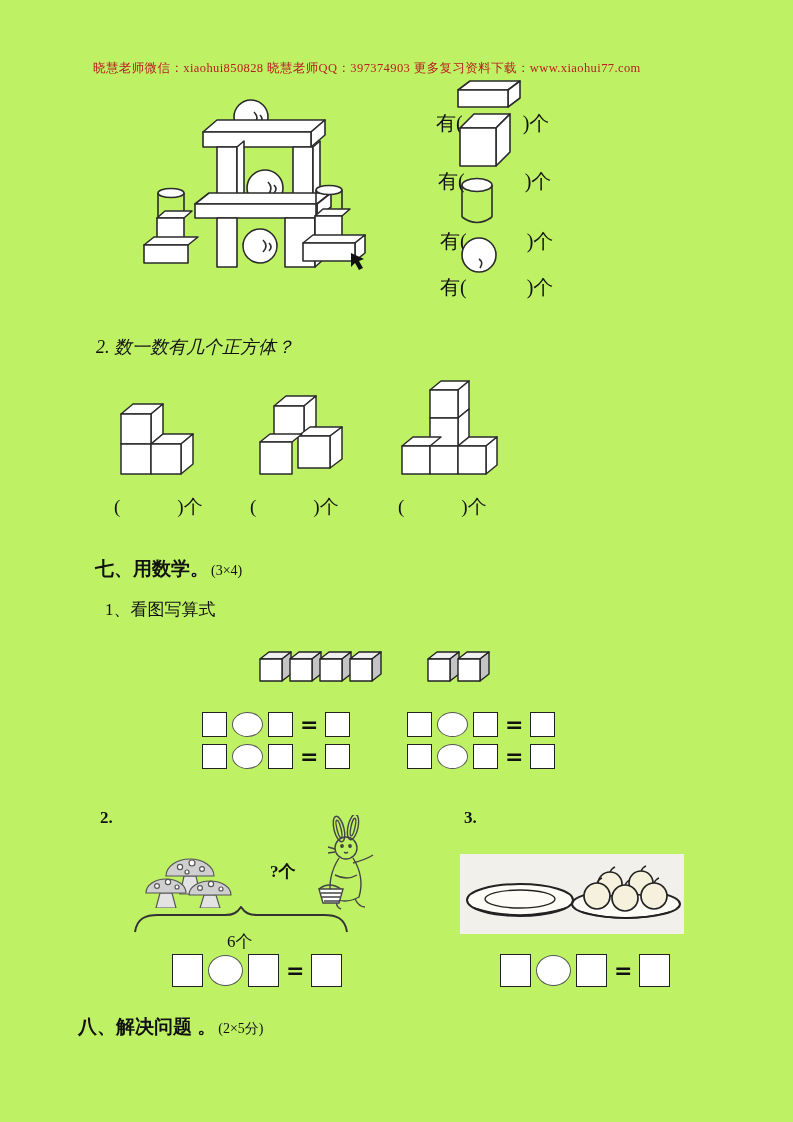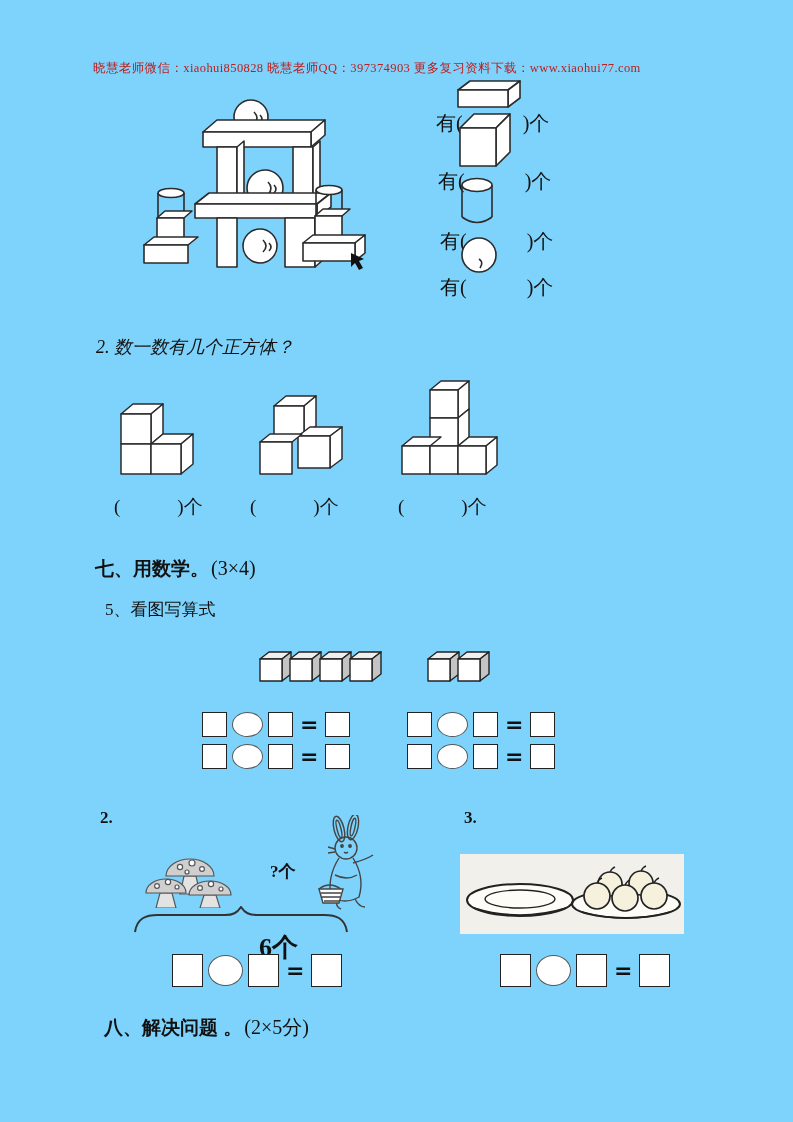--- a/index.html
+++ b/index.html
@@ -1,36 +1,36 @@
 <!DOCTYPE html>
 <html><head>
 <meta charset="utf-8">
 <style>
   html,body{margin:0;padding:0;background:#888;}
   .page{
-    position:relative;width:793px;height:1122px;margin:0 auto;background:#7dd3fc;
+    position:relative;width:793px;height:1122px;margin:0 auto;background:#bef264;
     font-family:"Liberation Serif","DejaVu Serif",serif;color:#111;overflow:hidden;
   }
   .abs{position:absolute;}
   .header-line{
     font-size:12.5px;letter-spacing:0.4px;color:#b92020;white-space:nowrap;
     font-family:"Liberation Serif","DejaVu Serif",serif;
   }
   .shape-row{display:flex;align-items:center;flex-direction:column;}
   .shape-cell{width:66px;display:flex;justify-content:flex-start;align-items:center;}
   .shape-label{font-size:20px;white-space:pre;margin-left:8px;}
   .q-title{font-size:18px;font-style:italic;}
   .blank-label{font-size:19px;white-space:pre;}
   .sec-head{font-size:19px;}
   .sec-head .bold{font-weight:700;font-family:Liberation Sans, sans-serif;}
-  .sec-head .pts{font-weight:400;font-size:20px;margin-left:2px;}
+  .sec-head .pts{font-weight:400;font-size:14px;margin-left:2px;}
   .sub-title{font-size:17px;}
   .item-label{font-size:17px;font-weight:700;}
   .hint-label{font-size:17px;font-weight:700;}
-  .total-label{font-size:26px;font-weight:700;margin-left:32px;}
+  .total-label{font-size:17px;font-weight:400;}
   
   .eq-row{position:absolute;display:flex;align-items:center;gap:5px;}
   .eq-box{display:inline-block;background:#fff;border:1.6px solid #222;}
   .eq-sm .eq-box{width:23px;height:23px;}
   .eq-sm .eq-circle{width:29px;height:23px;}
   .eq-lg .eq-box{width:29px;height:31px;}
   .eq-lg .eq-circle{width:33px;height:29px;}
   .eq-circle{display:inline-block;background:#fff;border:1.6px solid #555;border-radius:50%;}
   .eq-equals{font-size:22px;font-weight:700;line-height:1;margin:0 2px;font-family:"DejaVu Sans",sans-serif;}
   svg{display:block;}
@@ -172,21 +172,21 @@
       <rect x="70" y="66" width="28" height="28"></rect>
   </svg>
 
   <span class="abs blank-label" style="left:114px;top:494px;">(　　　)个</span>
   <span class="abs blank-label" style="left:250px;top:494px;">(　　　)个</span>
   <span class="abs blank-label" style="left:398px;top:494px;">(　　　)个</span>
 
   <div class="abs sec-head" style="left:95px;top:556px;">
     <span class="bold">七、用数学。</span><span class="pts">(3×4)</span>
   </div>
-  <div class="abs sub-title" style="left:105px;top:598px;">5、看图写算式</div>
+  <div class="abs sub-title" style="left:105px;top:598px;">1、看图写算式</div>
 
   <svg class="abs" style="left:258px;top:650px;" width="126" height="36" viewBox="0 0 126 36" stroke="#222" stroke-width="1.4" stroke-linejoin="round">
     <g>
         <polygon points="2,9 11,2 33,2 24,9" fill="#efefef"></polygon>
         <polygon points="24,9 33,2 33,24 24,31" fill="#c4c4c4"></polygon>
         <rect x="2" y="9" width="22" height="22" fill="#fff"></rect>
       </g>
     <g>
         <polygon points="32,9 41,2 63,2 54,9" fill="#efefef"></polygon>
         <polygon points="54,9 63,2 63,24 54,31" fill="#c4c4c4"></polygon>
@@ -340,17 +340,17 @@
     <span class="eq-box"></span>
   </div>
   <div class="eq-row eq-lg" style="left:500px;top:954px;">
     <span class="eq-box"></span>
     <span class="eq-circle"></span>
     <span class="eq-box"></span>
     <span class="eq-equals">=</span>
     <span class="eq-box"></span>
   </div>
 
-  <div class="abs sec-head" style="left:104px;top:1014px;">
+  <div class="abs sec-head" style="left:78px;top:1014px;">
     <span class="bold">八、解决问题 。</span><span class="pts">(2×5分)</span>
   </div>
 
 </div>
 
 </body></html>

